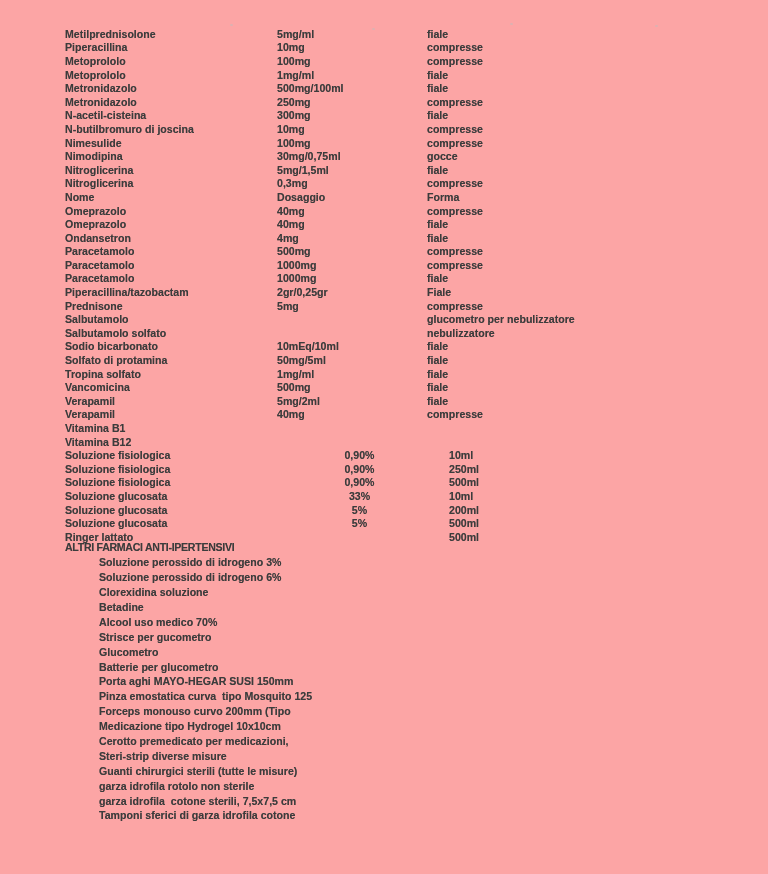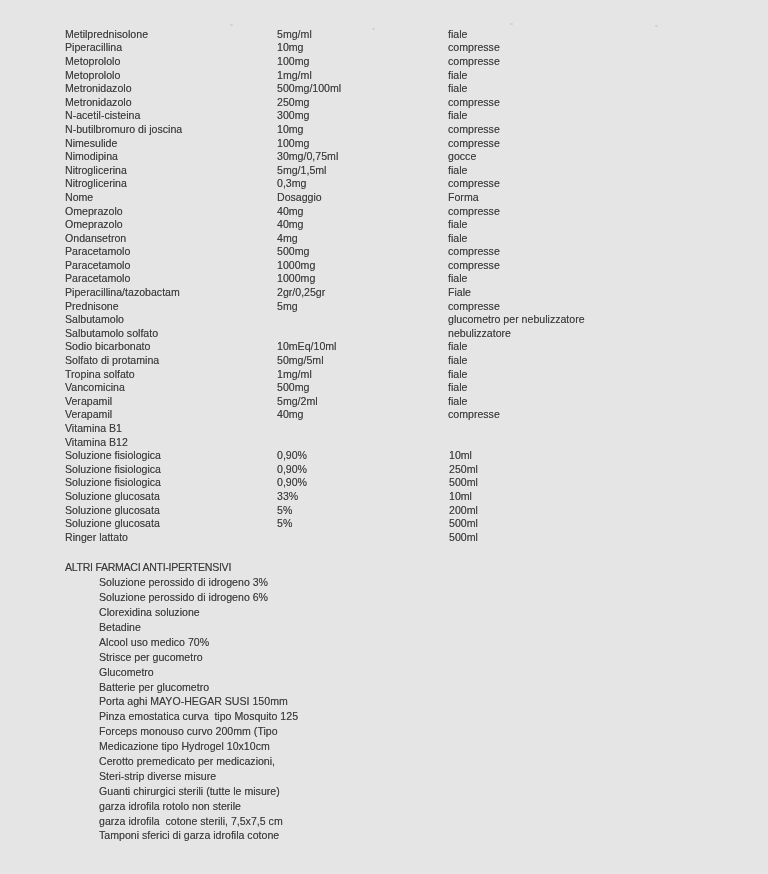--- a/index.html
+++ b/index.html
@@ -1,34 +1,35 @@
 <!DOCTYPE html>
 <html><head>
 <meta charset="utf-8">
 <style>
   html,body{margin:0;padding:0;background:#ffffff;}
   .page{
     position:relative;
     width:768px;height:874px;
-    background:#e5e5e5;
+    background:#fca5a5;
     font-family:"Liberation Sans",sans-serif;
     font-size:10.6px;
     color:#3c3c3c;
     text-shadow:0 0 0.5px rgba(70,70,70,0.55);
     overflow:hidden;
+    font-weight:bold;
   }
   .med-block{position:absolute;left:65px;top:27px;right:10px;}
   .row{display:flex;height:13.6px;align-items:center;}
   .c-name{width:212px;white-space:pre;overflow:visible;}
-  .c-dose{width:171px;white-space:pre;}
+  .c-dose{width:150px;white-space:pre;}
   .c-form{flex:1;white-space:pre;}
-  .c-pct{width:165px;text-align:left;white-space:pre;}
+  .c-pct{width:165px;text-align:center;white-space:pre;}
   .c-vol{padding-left:7px;white-space:pre;}
   .supplies{position:absolute;left:65px;top:540px;}
-  .supply-header{height:14.9px;display:flex;align-items:center;white-space:pre;letter-spacing:-0.3px;margin-top:20px;}
+  .supply-header{height:14.9px;display:flex;align-items:center;white-space:pre;letter-spacing:-0.3px;}
   .supply-item{height:14.9px;display:flex;align-items:center;white-space:pre;margin-left:34px;}
   .speck{position:absolute;width:3px;height:2px;background:#bdbdbd;border-radius:50%;opacity:0.55;}
 </style>
 </head>
 <body>
 
 <div class="page">
 
   <span class="speck" style="left:230px;top:24px;"></span>
   <span class="speck" style="left:372px;top:28px;"></span>

